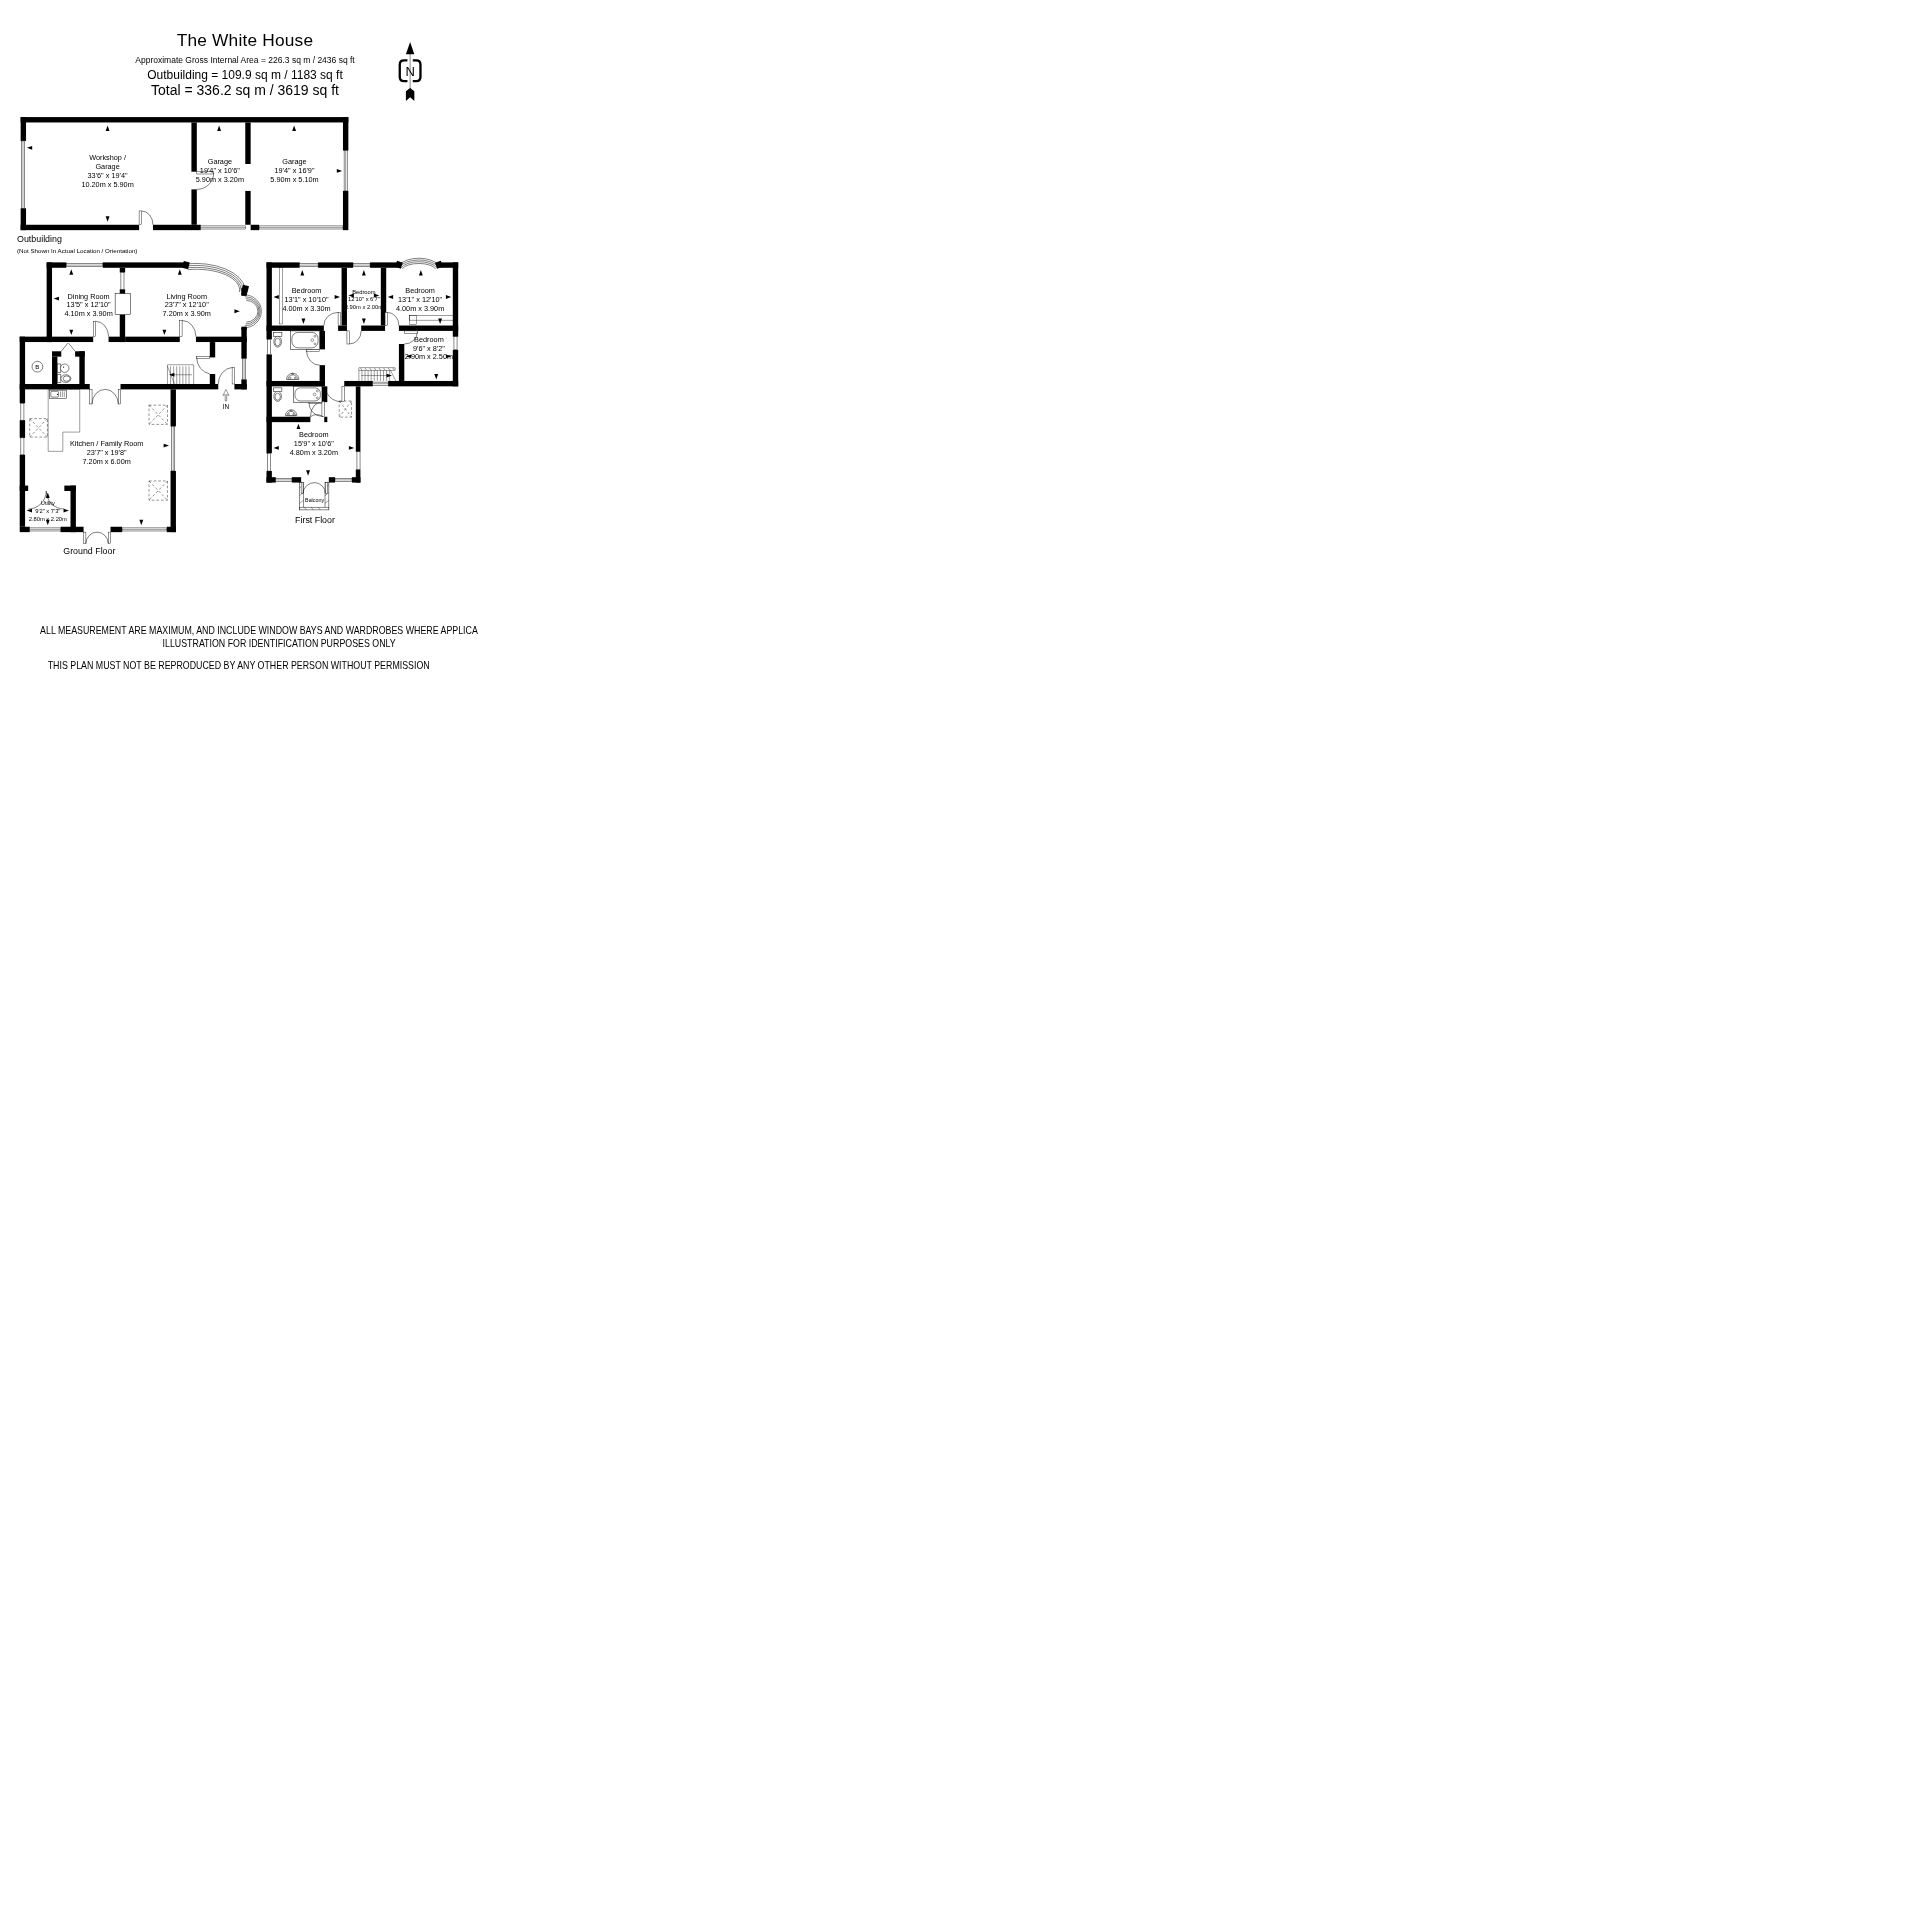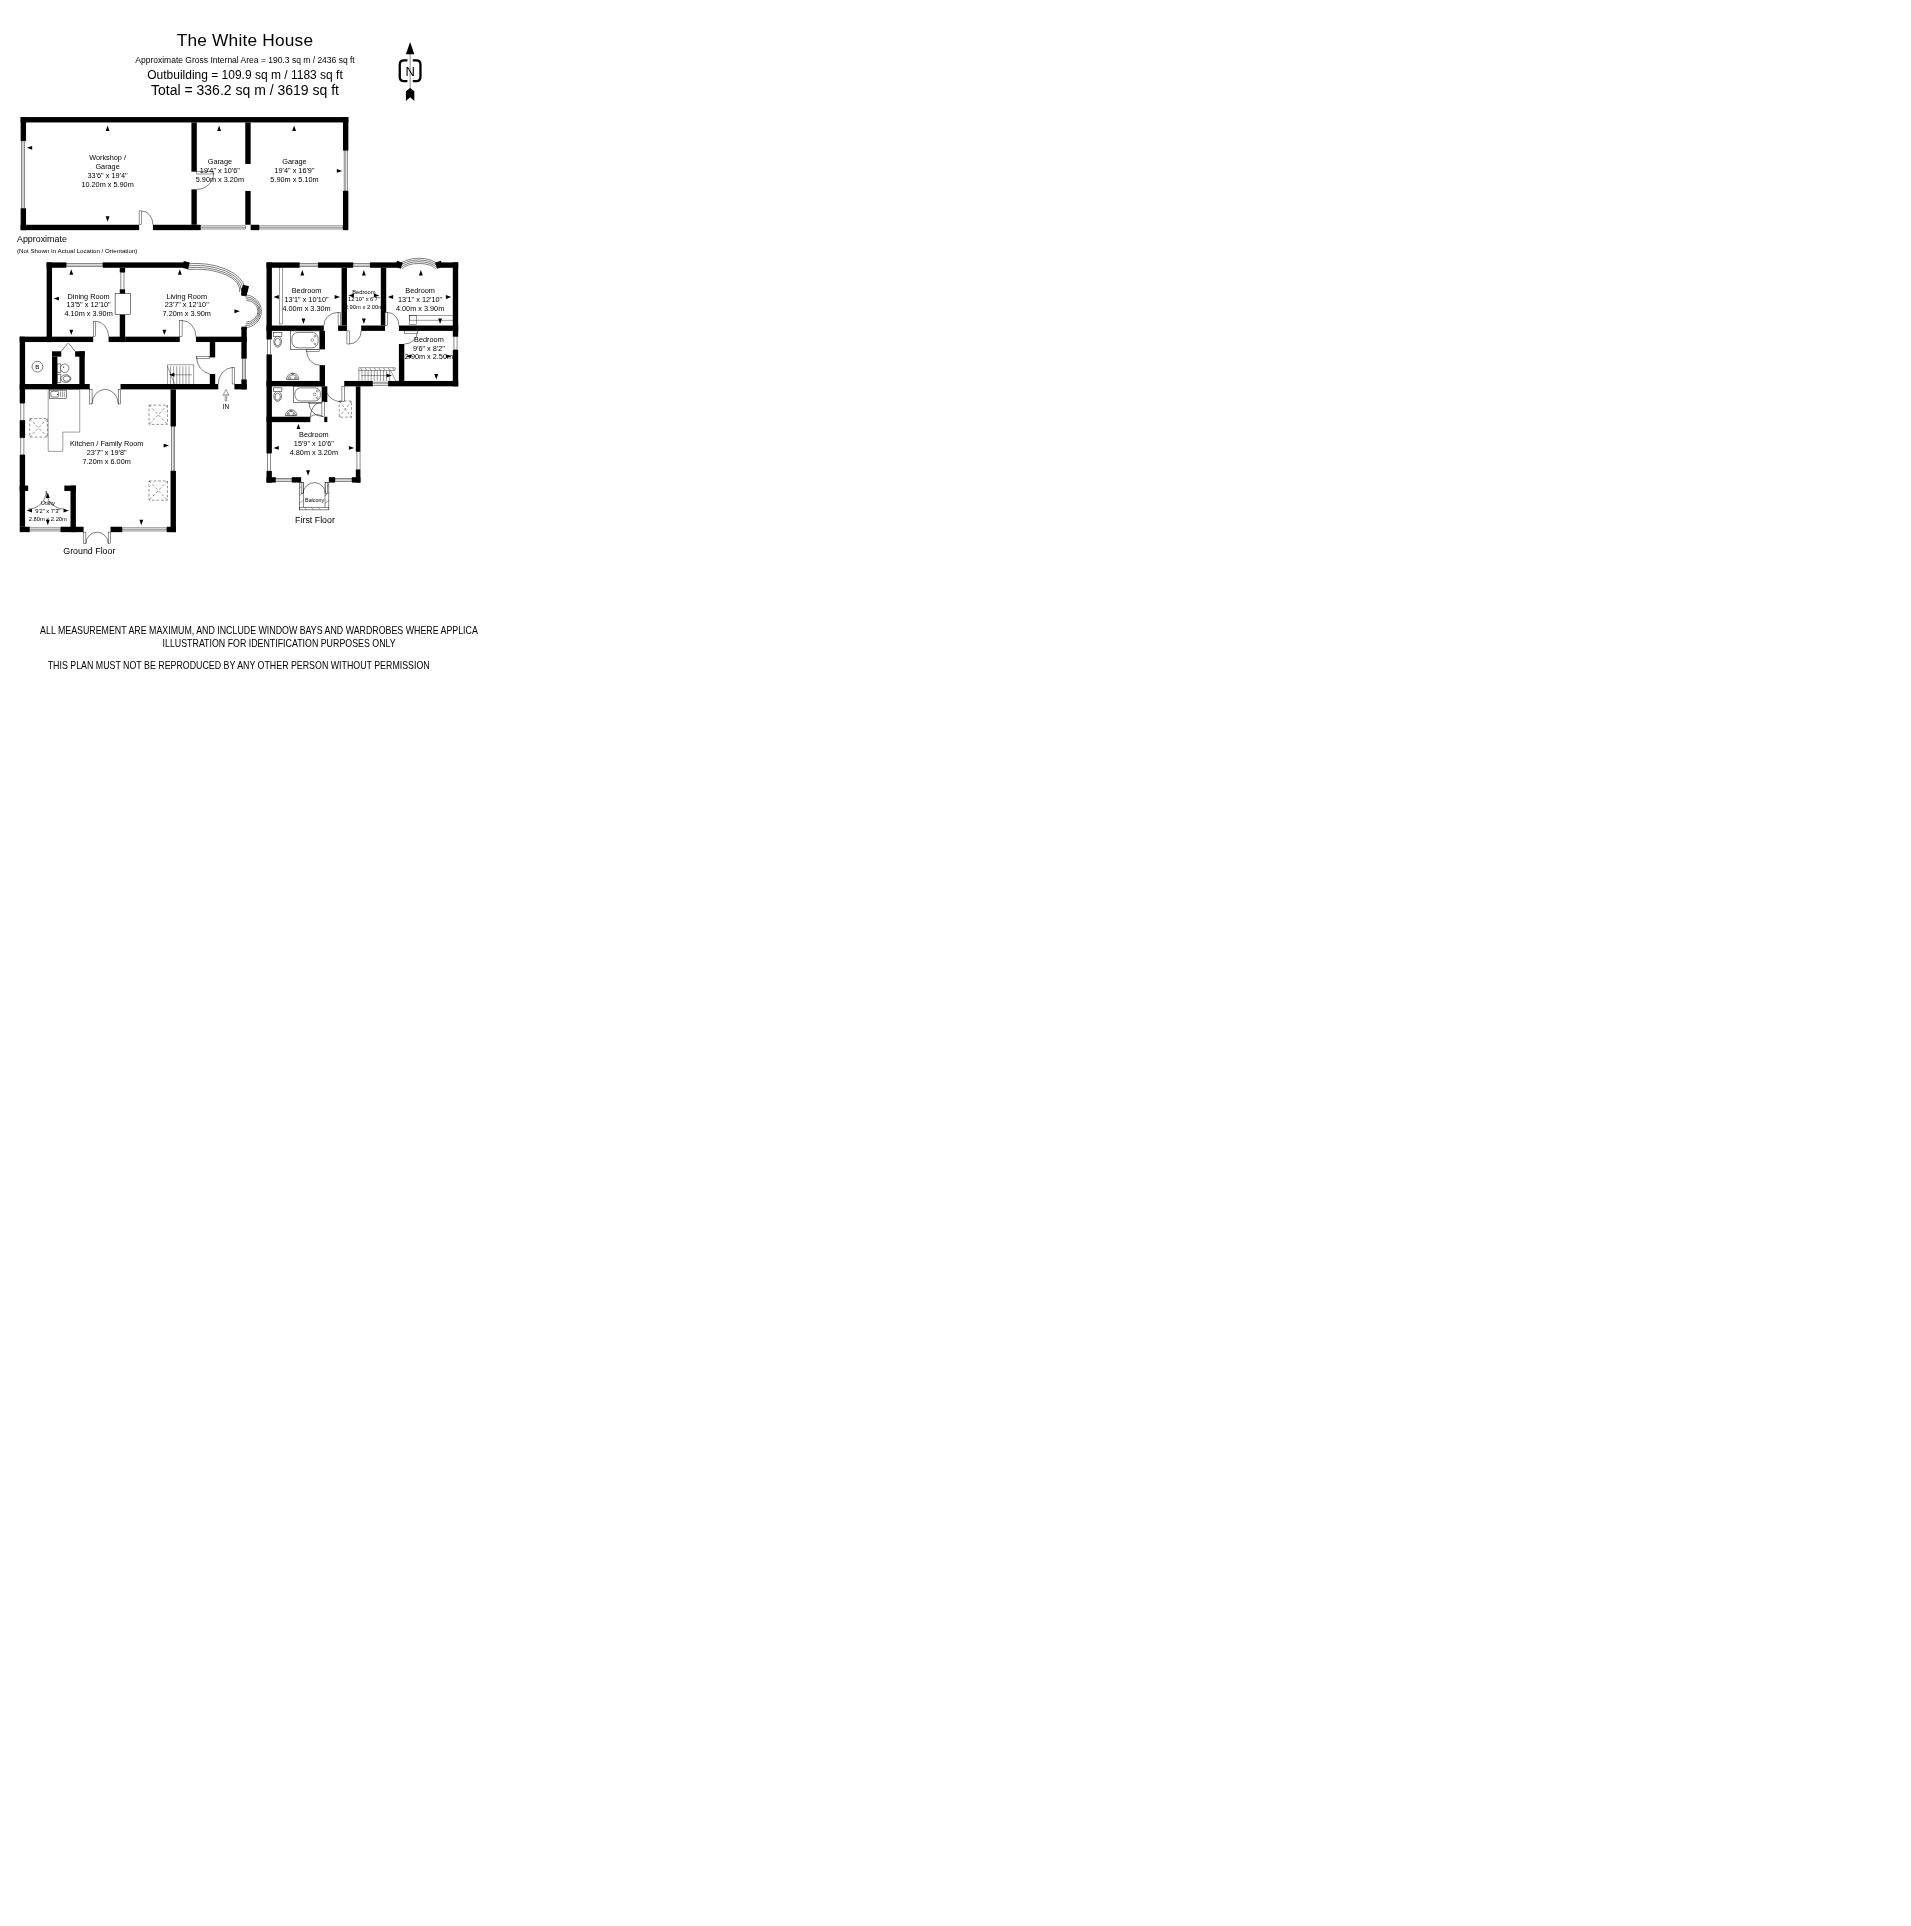--- a/index.html
+++ b/index.html
@@ -26,21 +26,21 @@
   .dash{fill:none;stroke:#000;stroke-width:1.1;stroke-dasharray:7 5;}
   .arrowhead{fill:#000;}
   .rlbl{font-size:19px;text-anchor:middle;}
   .rlbl-sm{font-size:15px;text-anchor:middle;}
   .cap{font-size:23px;text-anchor:middle;}
 </style>
 </head>
 <body>
 
 <div class="abs ctr" id="title-main">The White House</div>
-<div class="abs ctr" id="title-l1">Approximate Gross Internal Area = 190.3 sq m / 2436 sq ft</div>
+<div class="abs ctr" id="title-l1">Approximate Gross Internal Area = 226.3 sq m / 2436 sq ft</div>
 <div class="abs ctr" id="title-l2">Outbuilding = 109.9 sq m / 1183 sq ft</div>
 <div class="abs ctr" id="title-l3">Total = 336.2 sq m / 3619 sq ft</div>
 
 <svg class="abs" style="left:393px;top:39px;" width="35" height="69" viewBox="0 0 90 180">
   <g>
     <line x1="44" y1="146" x2="44" y2="24" stroke="#000" stroke-width="1.2"></line>
     <polygon class="arrowhead" points="44,8 33,40 55,40"></polygon>
     <path class="arrowhead" d="M 33,136 L 44,128 L 55,136 L 55,162 L 44,152 L 33,162 Z"></path>
   </g>
   <g>
@@ -103,21 +103,21 @@
     <text class="rlbl" x="532" y="130">Garage</text>
     <text class="rlbl" x="532" y="154">19'4" x 10'6"</text>
     <text class="rlbl" x="532" y="178">5.90m x 3.20m</text>
   </g>
   <g>
     <text class="rlbl" x="726" y="130">Garage</text>
     <text class="rlbl" x="726" y="154">19'4" x 16'9"</text>
     <text class="rlbl" x="726" y="178">5.90m x 5.10m</text>
   </g>
 </svg>
-<div class="abs" id="ob-caption">Approximate</div>
+<div class="abs" id="ob-caption">Outbuilding</div>
 <div class="abs" id="ob-note">(Not Shown In Actual Location / Orientation)</div>
 
 <svg class="abs" style="left:14px;top:257px;" width="270" height="304" viewBox="0 0 700 790">
   <g>
 
     <rect class="wall" x="84" y="14" width="51" height="14"></rect>
     <rect class="wall" x="230" y="14" width="215" height="14"></rect>
 
     <rect class="wall" x="84" y="14" width="14" height="207"></rect>
 

